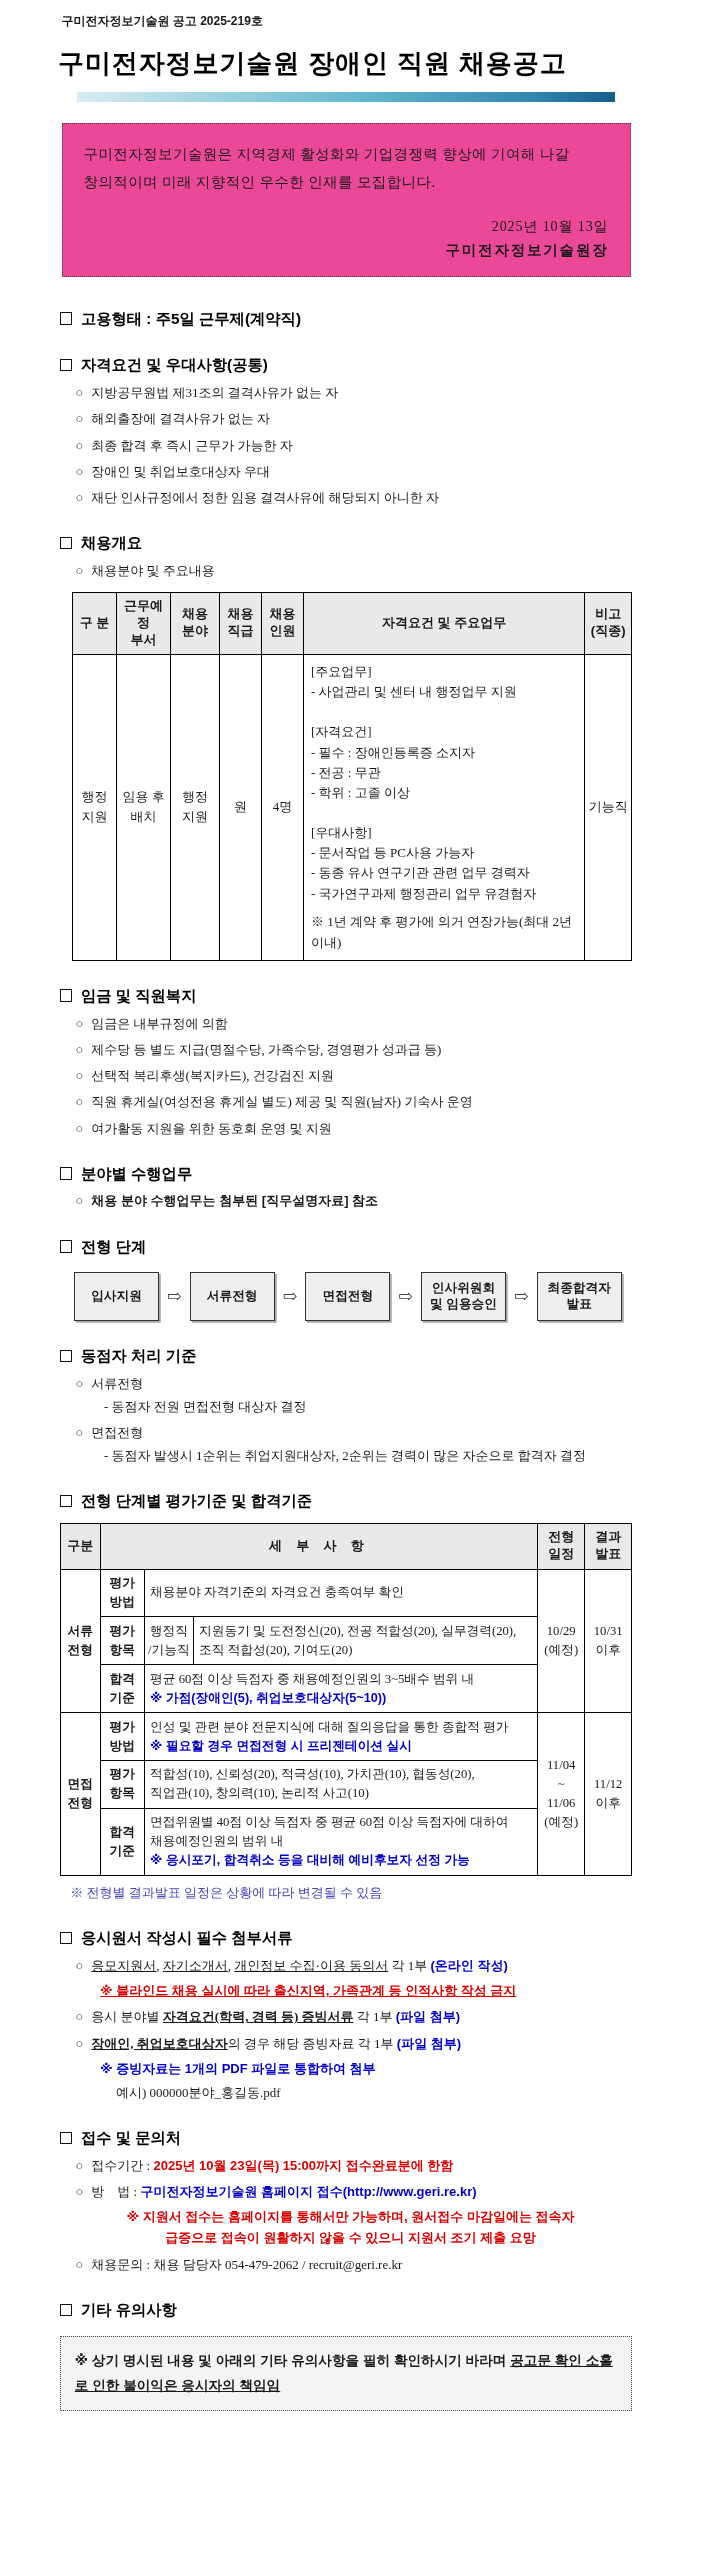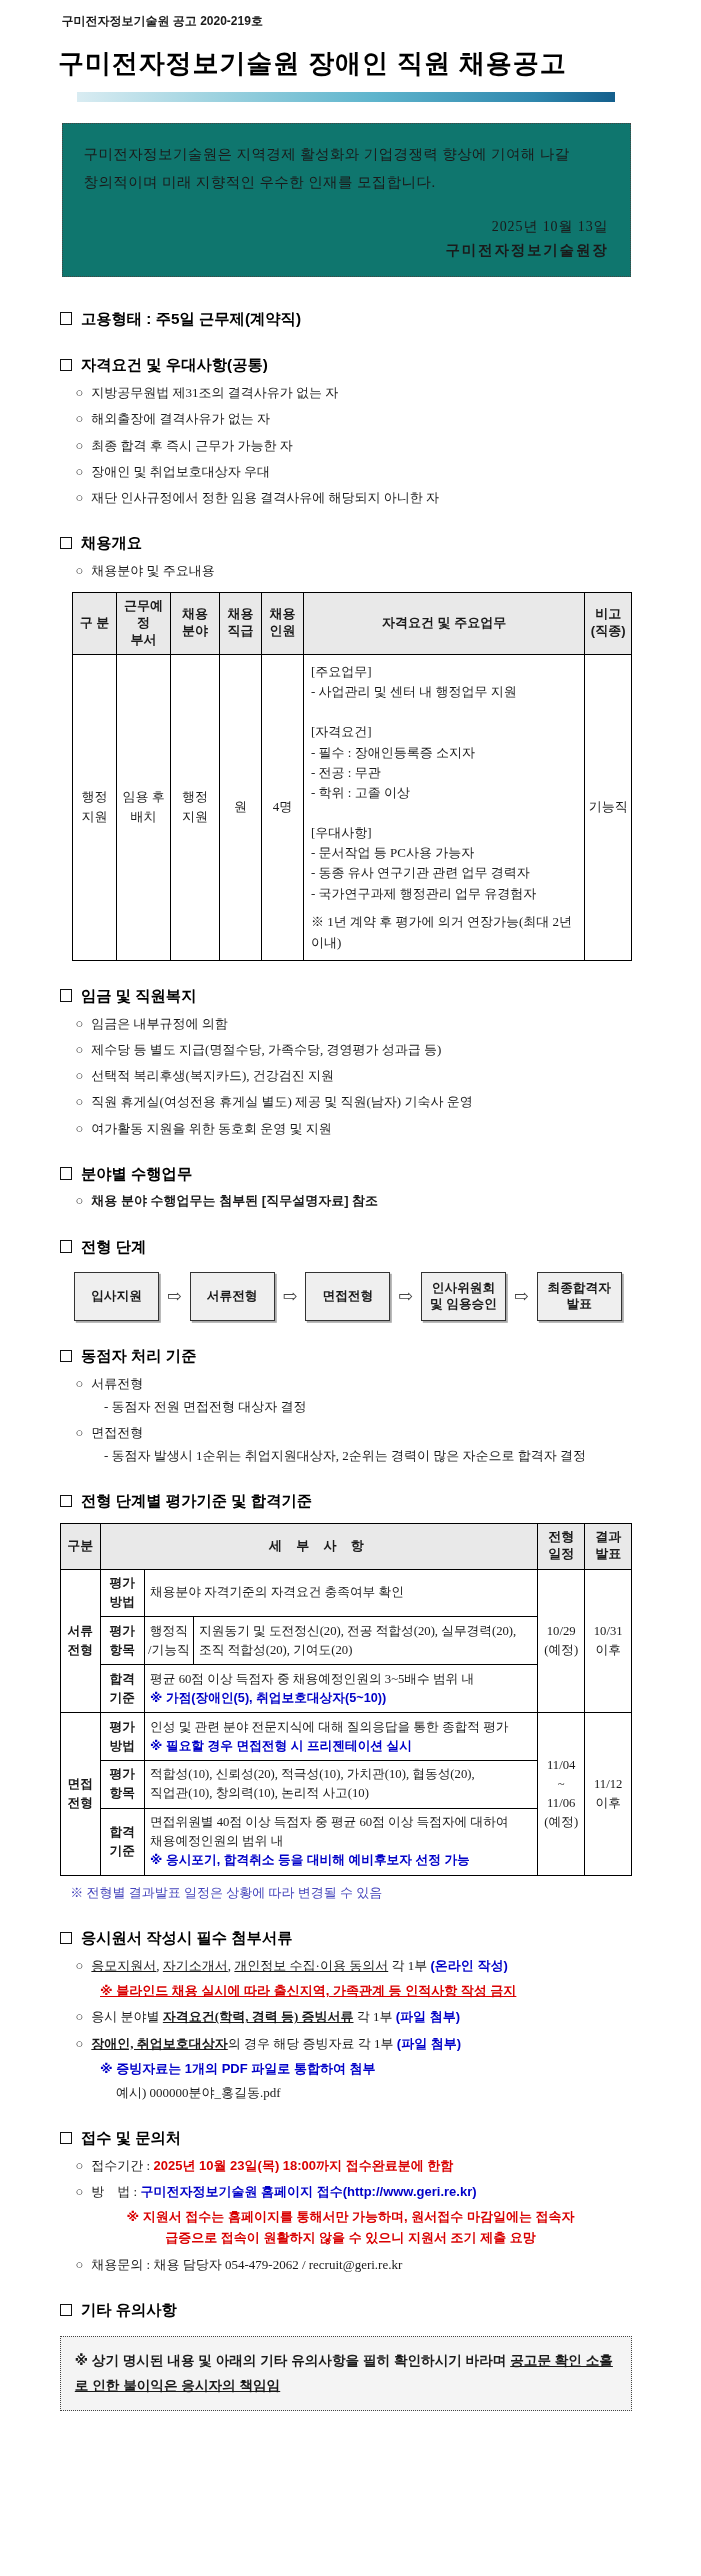--- a/index.html
+++ b/index.html
@@ -13,21 +13,21 @@
   }
   .page { width:702px; padding:8.8px 68px 35px 58px; }
 
   .notice-no { font-family:"Liberation Sans","DejaVu Sans",sans-serif; font-weight:bold; font-size:12px; margin:3.5px 0 12.3px 3.5px; }
 
   .main-title { text-align:left; font-family:"Liberation Sans","DejaVu Sans",sans-serif;
     font-weight:bold; font-size:26px; letter-spacing:0.9px; color:#000; }
   .title-bar { height:9.6px; margin:8.8px 19.3px 21px 19.3px;
     background:linear-gradient(90deg,#d9ecf2 0%,#9fd3e0 25%,#5fb5cd 55%,#2f87ad 85%,#145f8c 100%); }
 
-  .intro-box { border:1.8px dotted #444; background:#0f766e; padding:17.5px 21px 14px 21px; margin:0 3.5px 30px 3.5px; }
+  .intro-box { border:1.8px dotted #444; background:#ec4899; padding:17.5px 21px 14px 21px; margin:0 3.5px 30px 3.5px; }
   .intro-text { font-size:14.5px; line-height:1.9; letter-spacing:0.4px; }
   .intro-date { text-align:right; font-size:14px; margin-top:19.3px; letter-spacing:0.9px; }
   .intro-signer { text-align:right; font-size:14.5px; font-weight:bold; letter-spacing:1.8px; margin-top:1.8px; }
 
   .section { margin-top:23px; }
   .sec-heading { display:flex; align-items:center; font-family:"Liberation Sans","DejaVu Sans",sans-serif;
     font-weight:bold; font-size:15.3px; color:#000; margin-left:1.8px; }
   .sq { width:12.3px; height:12.3px; border:1.8px solid #111; display:inline-block; margin-right:8.8px; flex:0 0 auto; }
 
   .bullet { display:flex; margin:6.1px 0 0 17.5px; }
@@ -78,21 +78,21 @@
   .center-warning { text-align:center; margin:5.3px 26px 0 35px; line-height:1.6; }
 
   .notice-important { border:1.8px dotted #444; background:#f4f4f4; padding:12.3px 14px; margin:14px 1.8px 17.5px 1.8px;
     font-family:"Liberation Sans","DejaVu Sans",sans-serif; font-weight:bold; font-size:13.6px; line-height:1.8; }
 </style>
 </head>
 <body>
 
 <div class="page">
 
-  <div class="notice-no">구미전자정보기술원 공고 2020-219호</div>
+  <div class="notice-no">구미전자정보기술원 공고 2025-219호</div>
 
   <div class="main-title">구미전자정보기술원 장애인 직원 채용공고</div>
   <div class="title-bar"></div>
 
   <div class="intro-box">
     <div class="intro-text">구미전자정보기술원은 지역경제 활성화와 기업경쟁력 향상에 기여해 나갈</div>
     <div class="intro-text">창의적이며 미래 지향적인 우수한 인재를 모집합니다.</div>
     <div class="intro-date">2025년 10월 13일</div>
     <div class="intro-signer">구미전자정보기술원장</div>
   </div>
@@ -375,21 +375,21 @@
   </div>
 
   <div class="section">
     <div class="sec-heading">
       <span class="sq"></span>
       <span>접수 및 문의처</span>
     </div>
     <div class="bullet">
       <span class="circ">○</span>
       <span class="btext">
-        <span>접수기간 : </span><span class="red-bold">2025년 10월 23일(목) 18:00까지 접수완료분에 한함</span>
+        <span>접수기간 : </span><span class="red-bold">2025년 10월 23일(목) 15:00까지 접수완료분에 한함</span>
       </span>
     </div>
     <div class="bullet">
       <span class="circ">○</span>
       <span class="btext">
         <span style="white-space:pre">방    법 : </span><span class="blue-bold">구미전자정보기술원 홈페이지 접수(http://www.geri.re.kr)</span>
       </span>
     </div>
     <div class="center-warning red-bold">
       <span>※ 지원서 접수는 홈페이지를 통해서만 가능하며, 원서접수 마감일에는 접속자</span><br>

